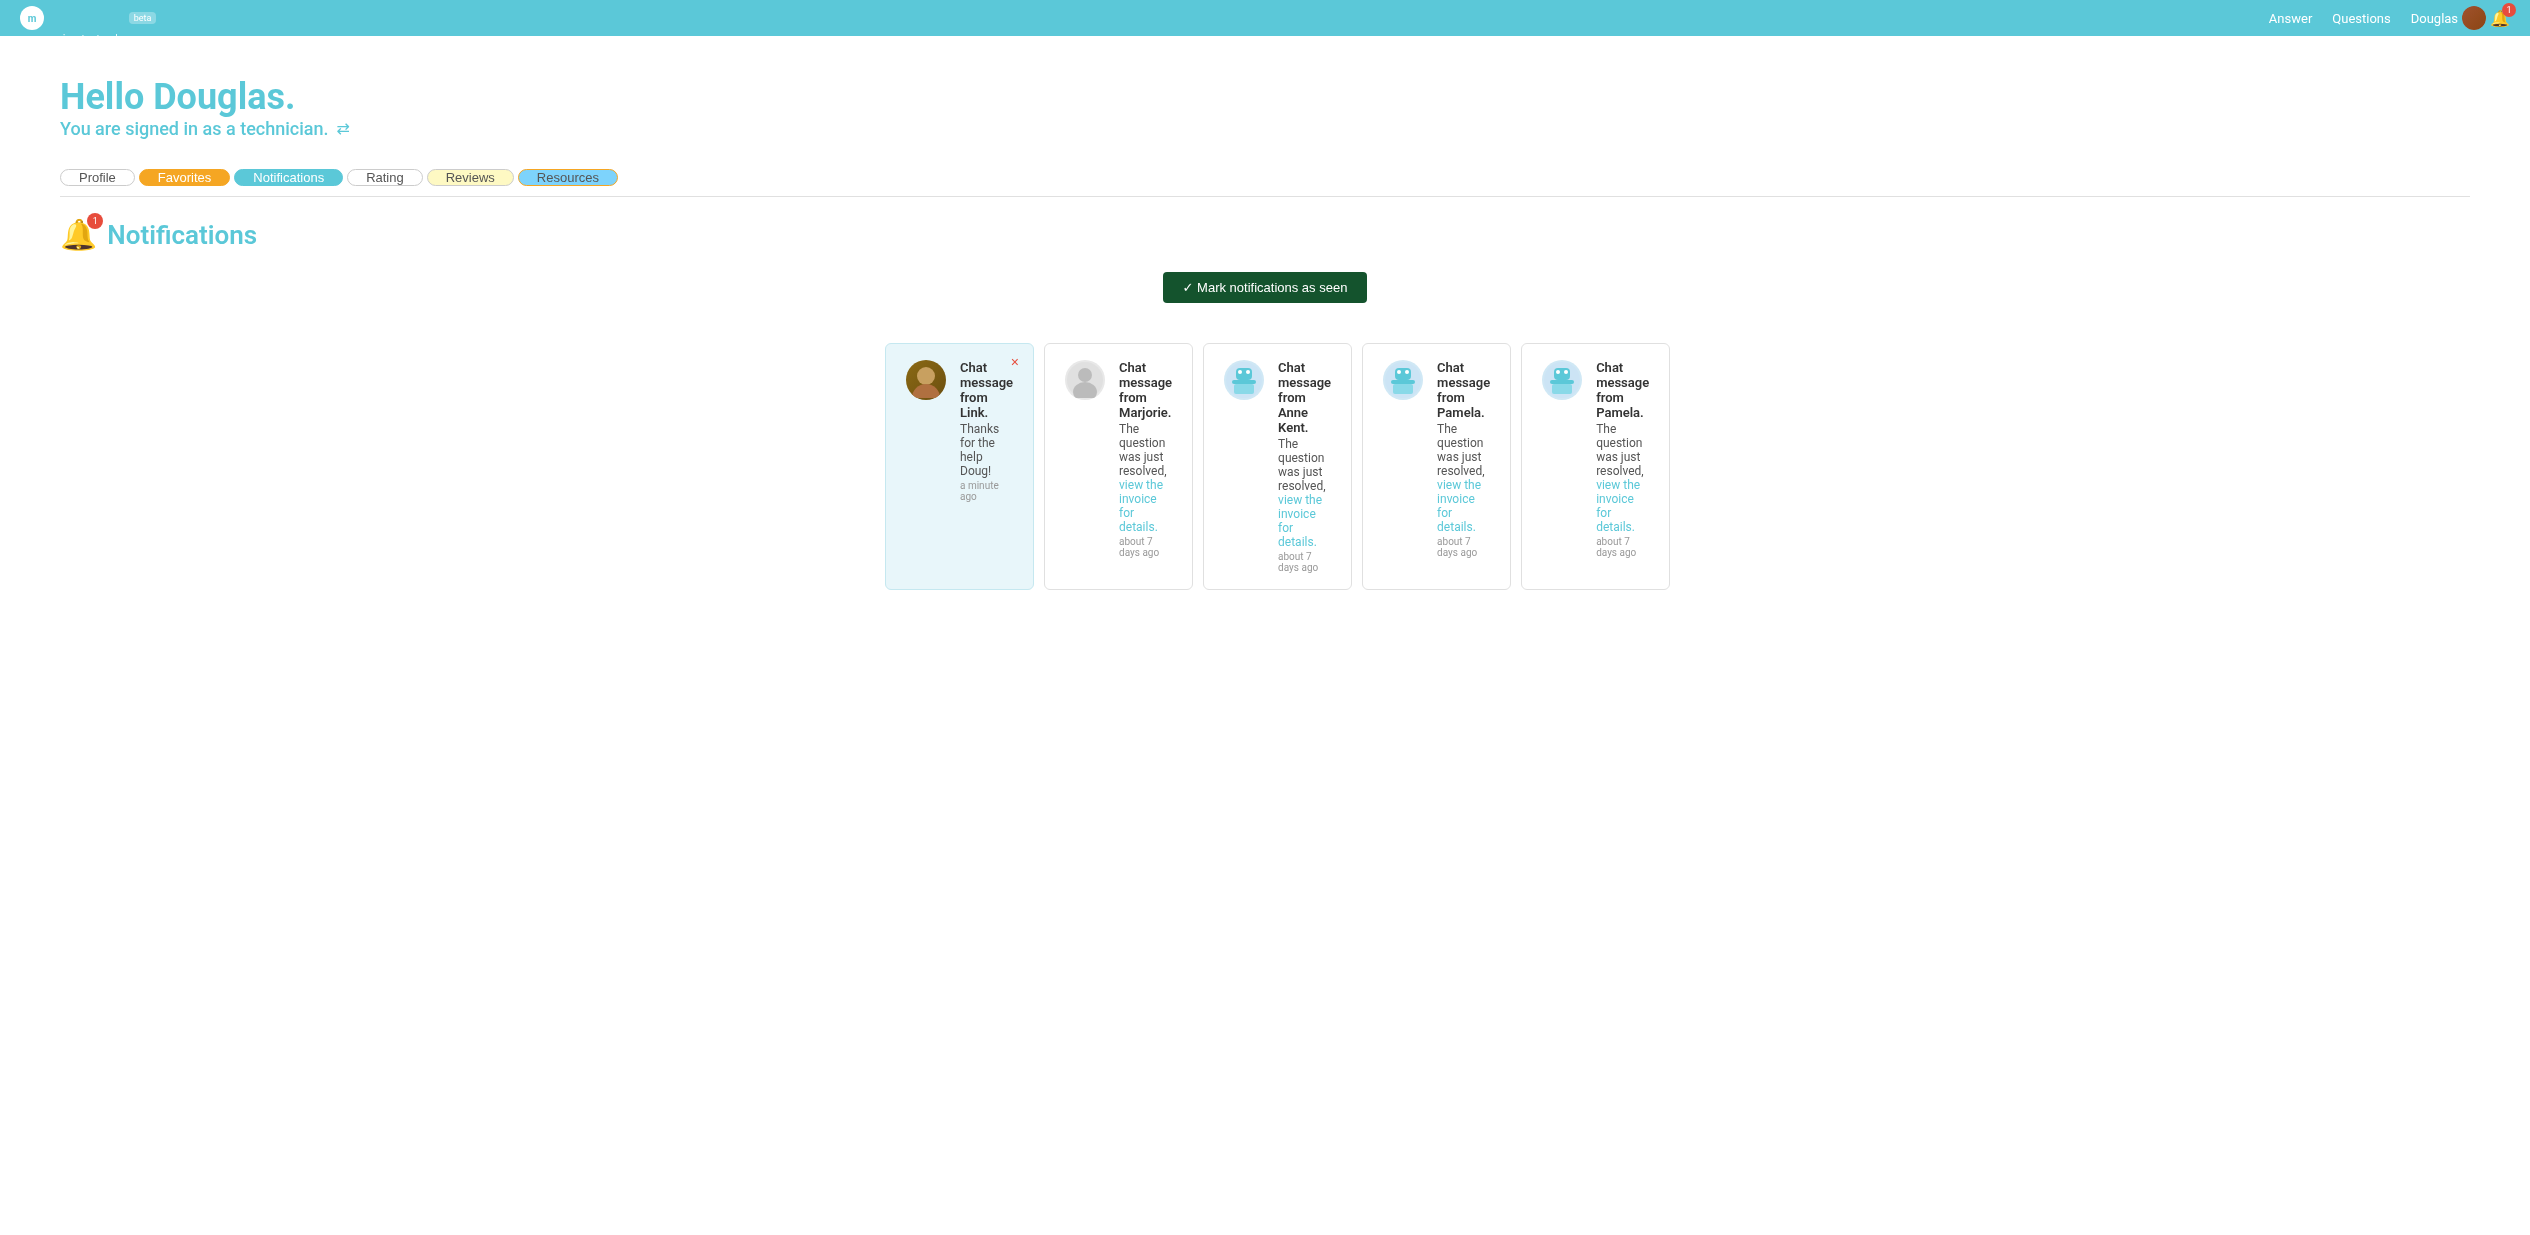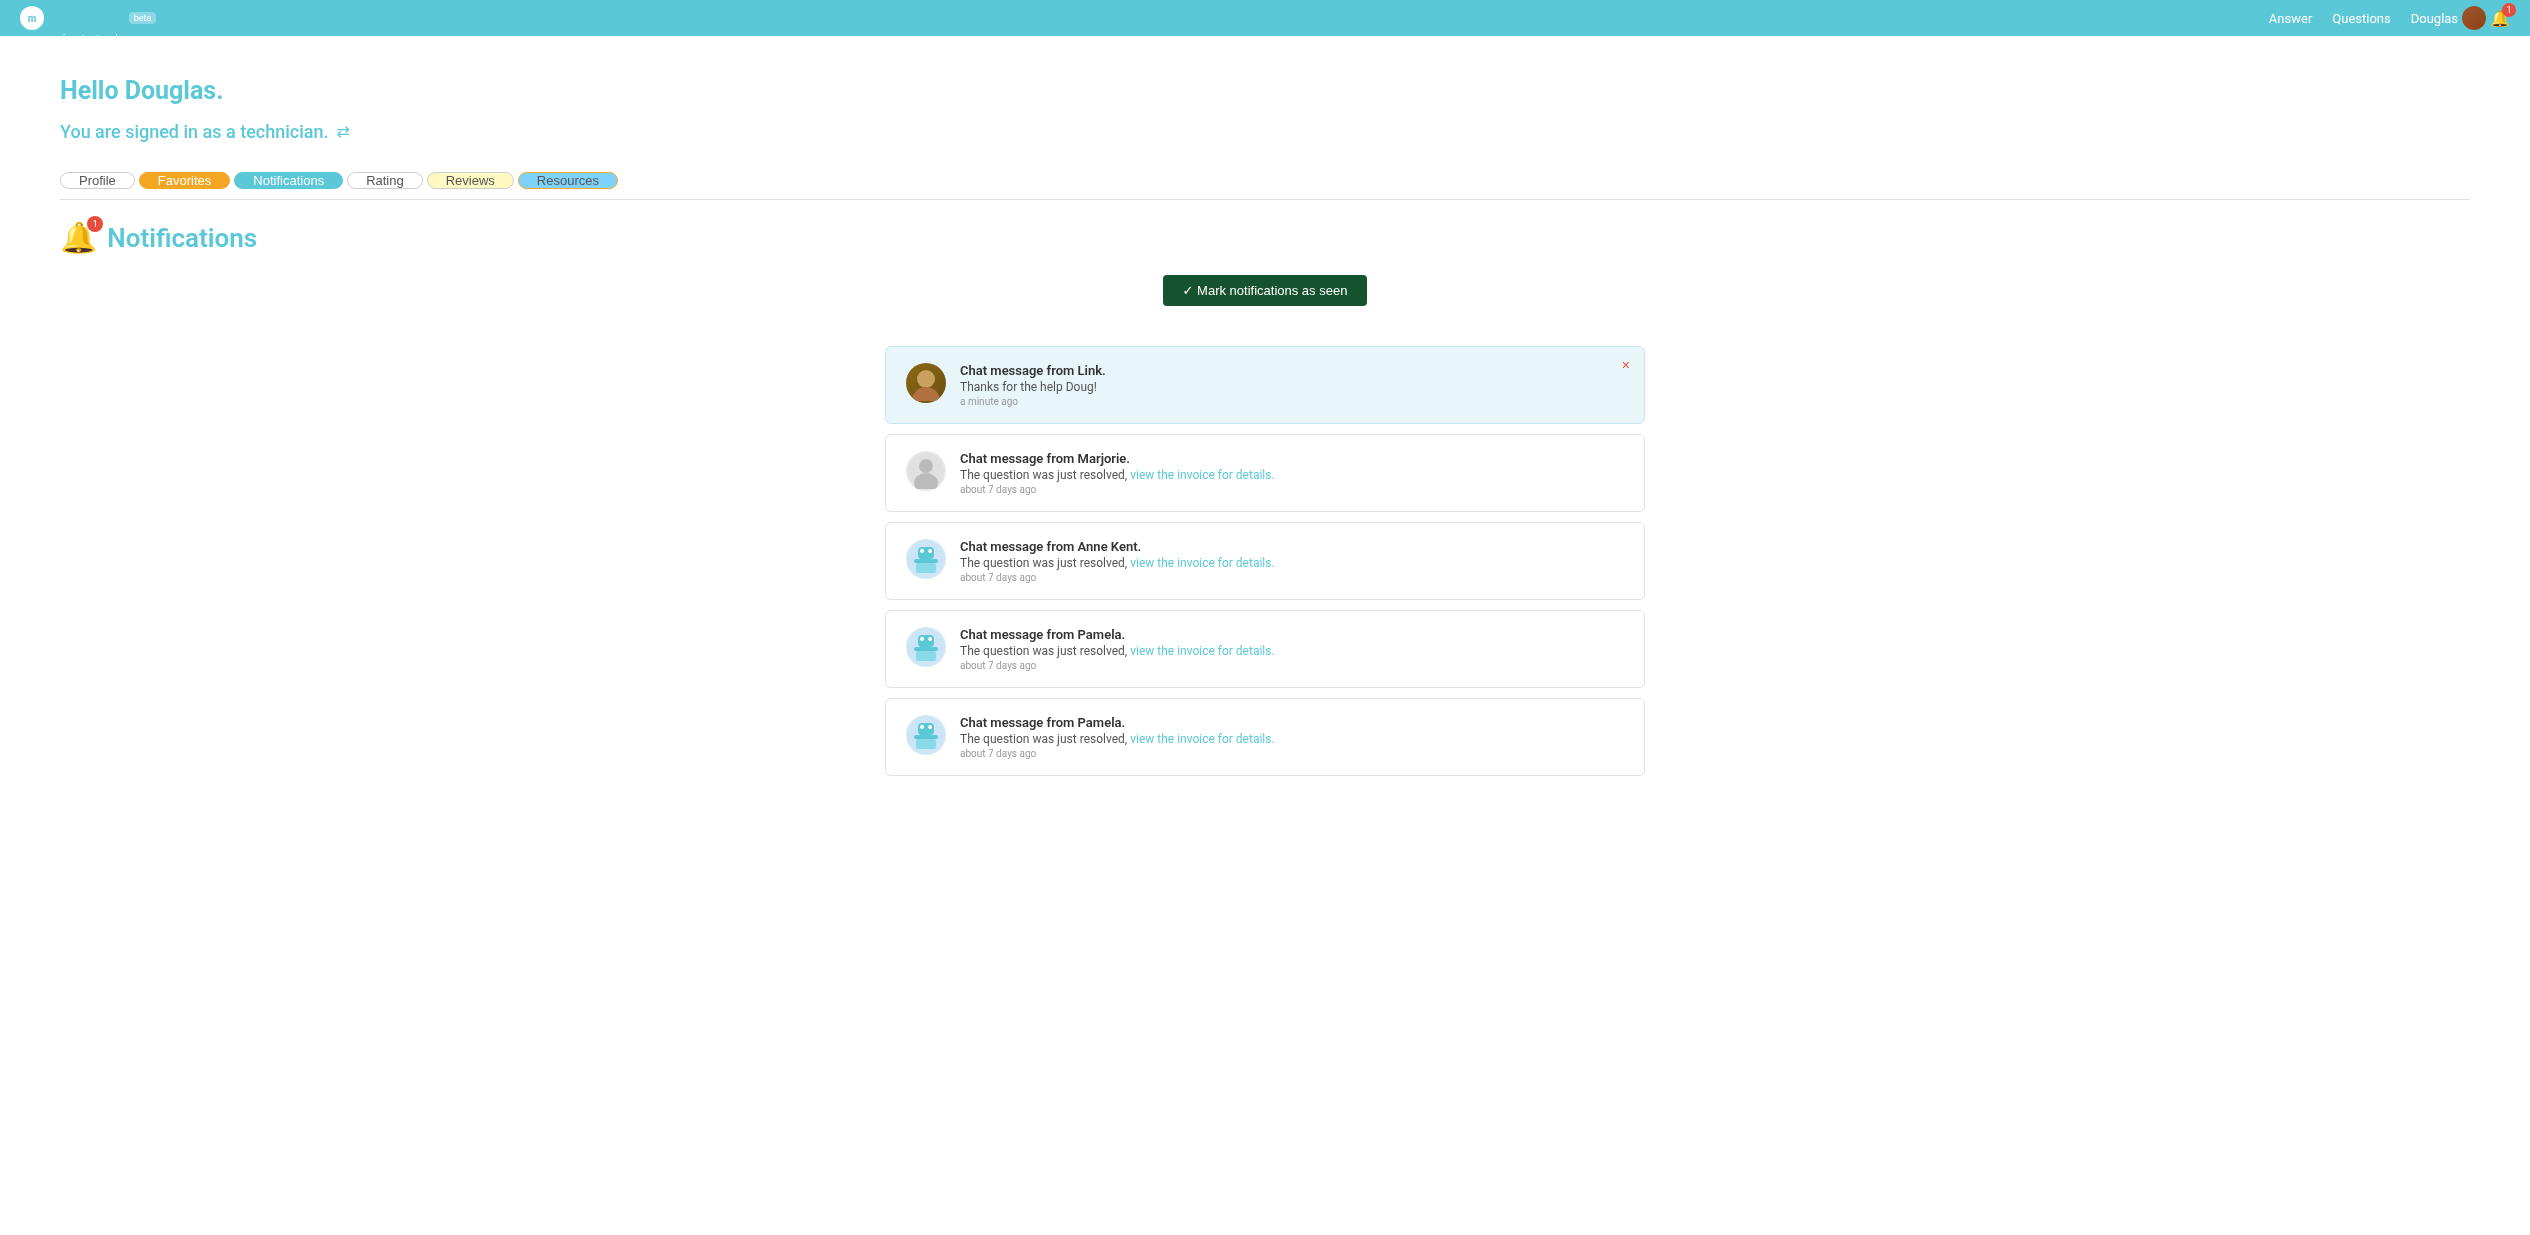--- a/index.html
+++ b/index.html
@@ -104,23 +104,23 @@
       justify-content: center;
     }
 
     
     .main {
       padding: 40px 60px;
     }
 
     .greeting-title {
       color: #5bc8d8;
-      font-size: 25px;
+      font-size: 36px;
       font-weight: 700;
-      margin-bottom: 16px;
+      margin-bottom: 0;
     }
     .greeting-subtitle {
       color: #5bc8d8;
       font-size: 18px;
       font-weight: 500;
       display: flex;
       align-items: center;
       gap: 8px;
       margin-bottom: 30px;
     }
@@ -208,21 +208,21 @@
       display: flex;
       justify-content: center;
       margin-bottom: 20px;
     }
 
     
     .notifications-list {
       max-width: 760px;
       margin: 0 auto;
       display: flex;
-      flex-direction: column;
+      flex-direction: row;
       gap: 10px;
     }
     .notif-card {
       background: #fff;
       border: 1px solid #e0e0e0;
       border-radius: 6px;
       padding: 16px 20px;
       display: flex;
       align-items: flex-start;
       gap: 14px;

